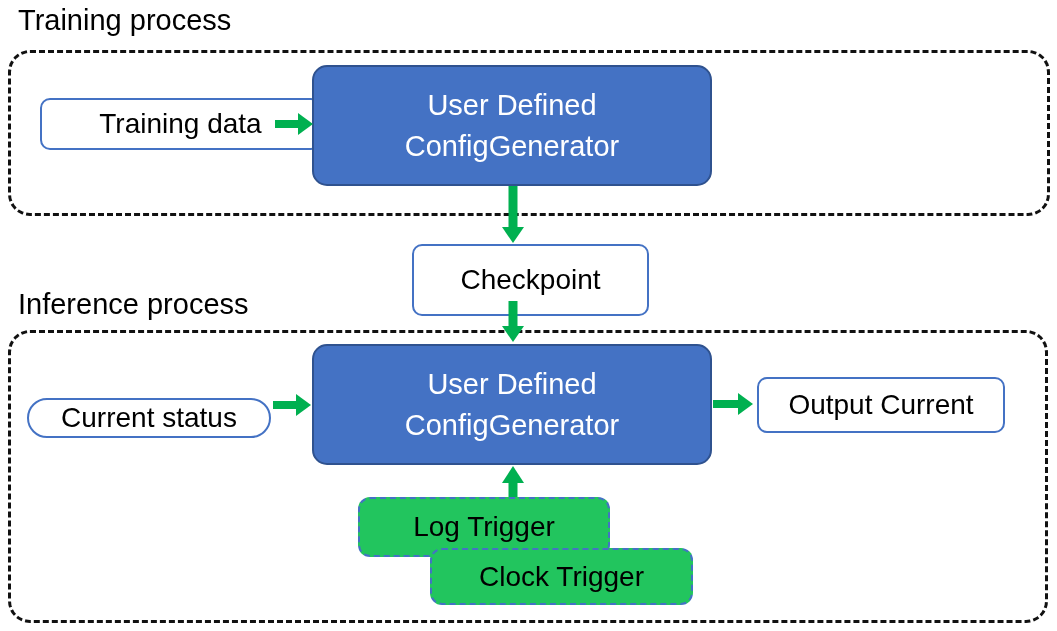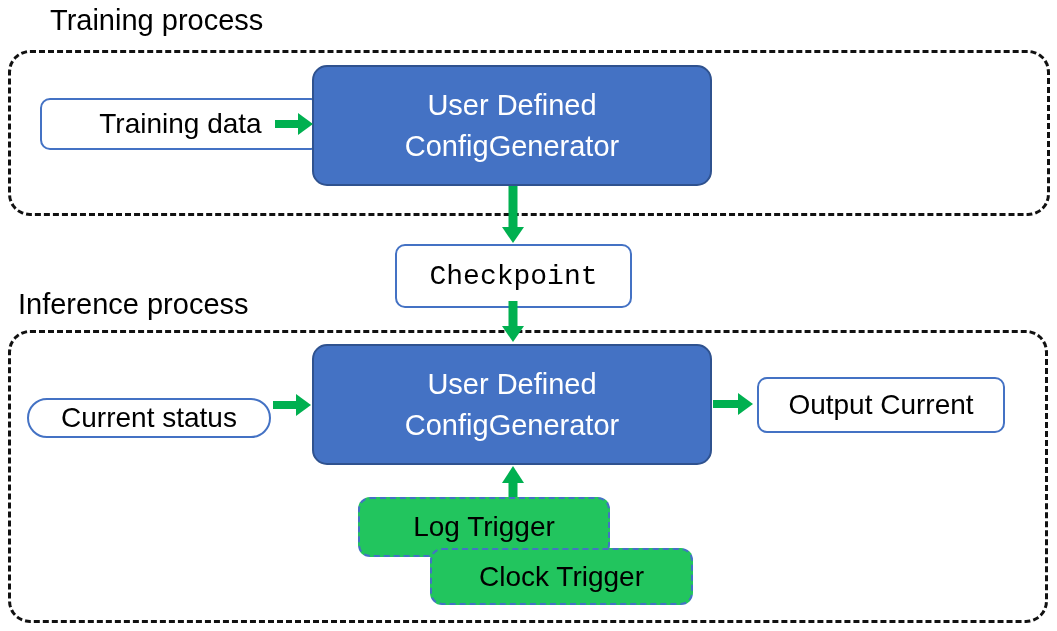--- a/index.html
+++ b/index.html
@@ -68,32 +68,32 @@
     pointer-events:none;
   }
   .arrow line{stroke:var(--arrow-green);}
   .arrow polygon{fill:var(--arrow-green);}
 </style>
 </head>
 <body>
 
 <div id="canvas">
 
-  <div class="section-label" style="left:18px;top:4px;margin-left:32px;">Training process</div>
+  <div class="section-label" style="left:18px;top:4px;">Training process</div>
 
   <div class="dashed-container" style="left:8px;top:50px;width:1042px;height:166px;"></div>
 
   <div class="white-box" style="left:40px;top:98px;width:281px;height:52px;">Training data</div>
 
   <div class="blue-box" style="left:312px;top:65px;width:400px;height:121px;">
     <span>User Defined</span>
     <span>ConfigGenerator</span>
   </div>
 
-  <div class="white-box" style="left:395px;top:244px;width:237px;height:64px;font-family:Liberation Mono, monospace;">Checkpoint</div>
+  <div class="white-box" style="left:412px;top:244px;width:237px;height:72px;">Checkpoint</div>
 
   <div class="section-label" style="left:18px;top:288px;">Inference process</div>
 
   <div class="dashed-container" style="left:8px;top:330px;width:1040px;height:293px;"></div>
 
   <div class="white-box" style="left:27px;top:398px;width:244px;height:40px;border-radius:20px;">Current status</div>
 
   <div class="blue-box" style="left:312px;top:344px;width:400px;height:121px;">
     <span>User Defined</span>
     <span>ConfigGenerator</span>

